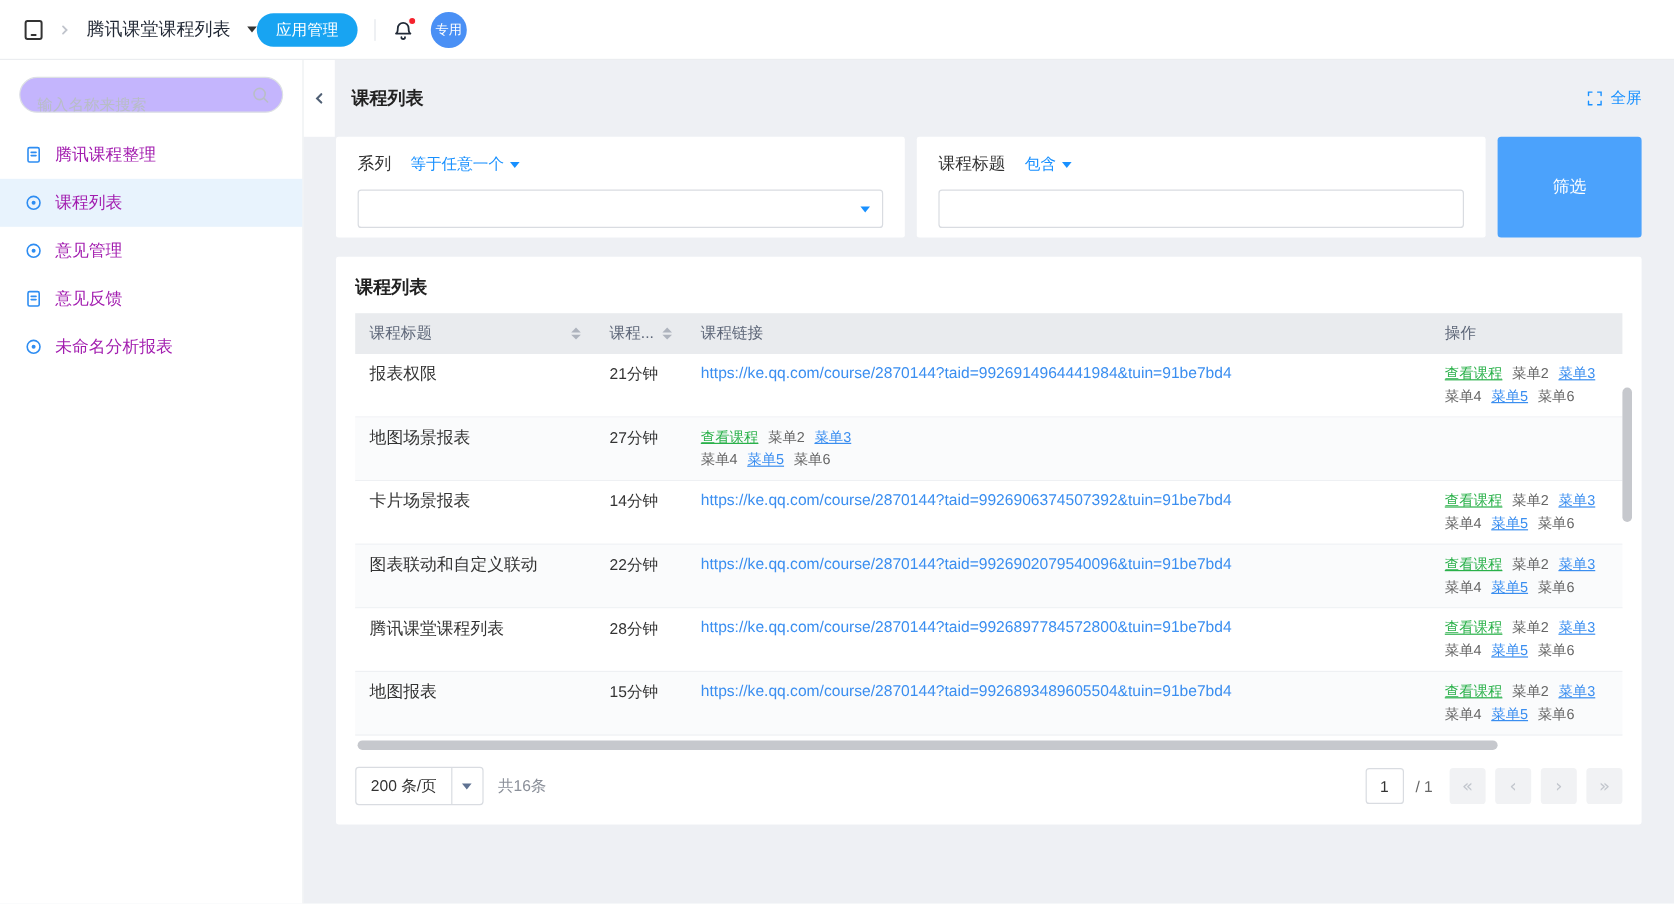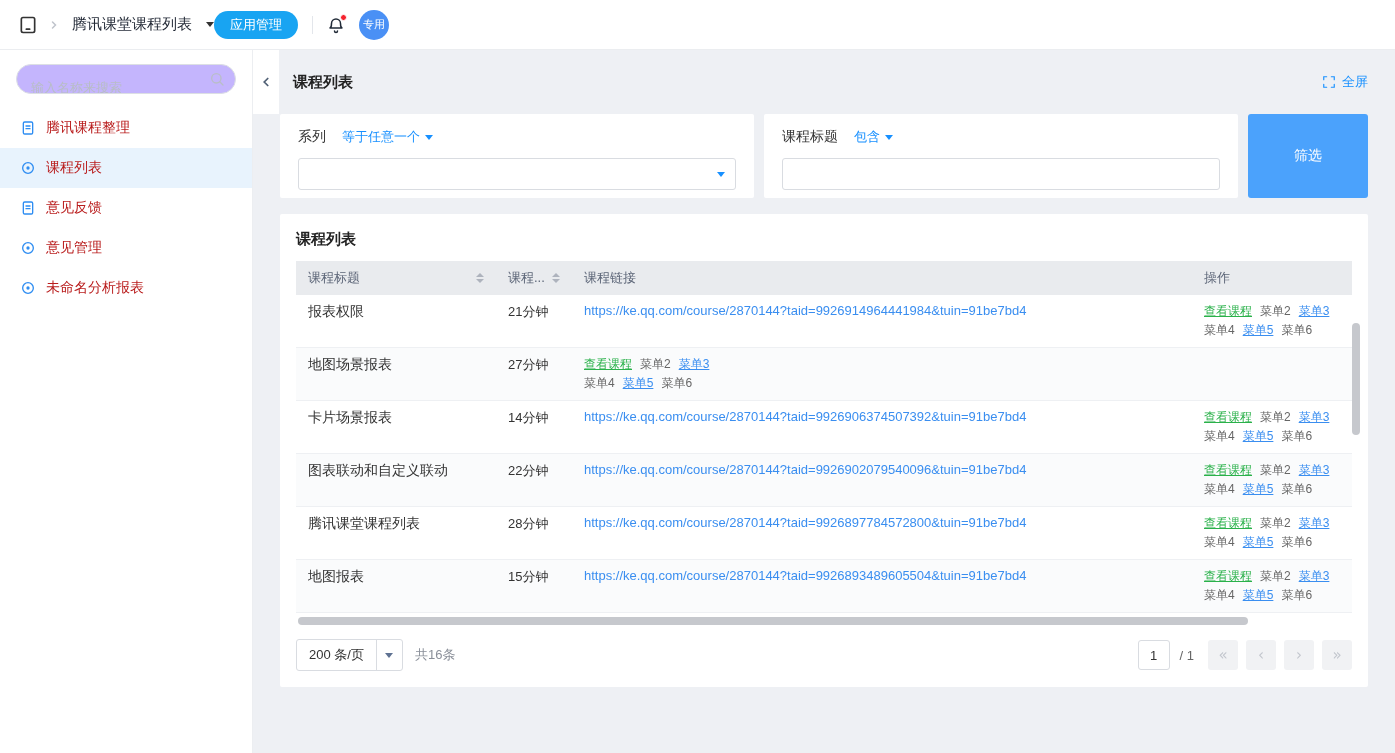--- a/index.html
+++ b/index.html
@@ -20,21 +20,21 @@
   .bell{position:relative;display:flex;cursor:pointer}
   .bell .dot{position:absolute;top:-2px;right:-2px;width:7px;height:7px;border-radius:50%;background:#f5222d;border:1px solid #fff}
   .avatar{width:30px;height:30px;border-radius:50%;background:var(--avatar-blue,#4a90f5);color:#fff;font-size:11px;display:flex;align-items:center;justify-content:center;cursor:pointer}
 
   
   .sidebar{position:absolute;top:50px;left:0;bottom:0;width:253px;background:#fff;border-right:1px solid #eceef1;padding-top:14px}
   .search-wrap{position:relative;margin:0 16px 12px}
   .search-wrap input{width:100%;height:30px;border:1px solid #dcdfe4;border-radius:15px;padding:16px 32px 0 14px;font-size:13px;color:#333;outline:none;background:#c4b5fd}
   .search-wrap input::placeholder{color:#b8bdc6}
   .search-icon{position:absolute;right:11px;top:7px;display:flex}
-  .menu-item{height:40px;display:flex;align-items:center;gap:10px;padding:0 20px;font-size:14px;color:#b91c1c;cursor:pointer}
+  .menu-item{height:40px;display:flex;align-items:center;gap:10px;padding:0 20px;font-size:14px;color:#a21caf;cursor:pointer}
   .menu-item.active{background:#e8f3fd}
   .mi-icon{display:flex;width:16px}
 
   
   .main{position:absolute;left:253px;top:50px;right:0;bottom:0;background:#eef0f4;overflow:hidden}
   .page-head{height:64px;display:flex;align-items:center;padding-right:27px}
   .back{width:26px;height:64px;background:#fff;border:none;display:flex;align-items:center;justify-content:center;cursor:pointer}
   .page-title{font-size:15px;font-weight:bold;color:#222;margin-left:14px}
   .fullscreen{margin-left:auto;display:flex;align-items:center;gap:6px;color:var(--accent,#1890ff);font-size:13px;cursor:pointer}
 
@@ -152,36 +152,36 @@
           <span class="mi-icon">
             <svg width="16" height="16" viewBox="0 0 24 24" fill="none" stroke="#2e8df2" stroke-width="2">
               <circle cx="12" cy="12" r="8"></circle>
               <circle cx="12" cy="12" r="2.5" fill="#2e8df2" stroke="none"></circle>
             </svg>
           </span>
           <span class="mi-label">课程列表</span>
         </div>
         <div class="menu-item">
           <span class="mi-icon">
+            <svg width="16" height="16" viewBox="0 0 24 24" fill="none" stroke="#2e8df2" stroke-width="2">
+              <circle cx="12" cy="12" r="8"></circle>
+              <circle cx="12" cy="12" r="2.5" fill="#2e8df2" stroke="none"></circle>
+            </svg>
+          </span>
+          <span class="mi-label">意见管理</span>
+        </div>
+        <div class="menu-item">
+          <span class="mi-icon">
             <svg width="16" height="16" viewBox="0 0 24 24" fill="none" stroke="#2e8df2" stroke-width="2" stroke-linecap="round">
               <rect x="5" y="3" width="14" height="18" rx="2"></rect>
               <line x1="9" y1="9" x2="15" y2="9"></line>
               <line x1="9" y1="13" x2="15" y2="13"></line>
             </svg>
           </span>
           <span class="mi-label">意见反馈</span>
-        </div>
-        <div class="menu-item">
-          <span class="mi-icon">
-            <svg width="16" height="16" viewBox="0 0 24 24" fill="none" stroke="#2e8df2" stroke-width="2">
-              <circle cx="12" cy="12" r="8"></circle>
-              <circle cx="12" cy="12" r="2.5" fill="#2e8df2" stroke="none"></circle>
-            </svg>
-          </span>
-          <span class="mi-label">意见管理</span>
         </div>
         <div class="menu-item">
           <span class="mi-icon">
             <svg width="16" height="16" viewBox="0 0 24 24" fill="none" stroke="#2e8df2" stroke-width="2">
               <circle cx="12" cy="12" r="8"></circle>
               <circle cx="12" cy="12" r="2.5" fill="#2e8df2" stroke="none"></circle>
             </svg>
           </span>
           <span class="mi-label">未命名分析报表</span>
         </div>

